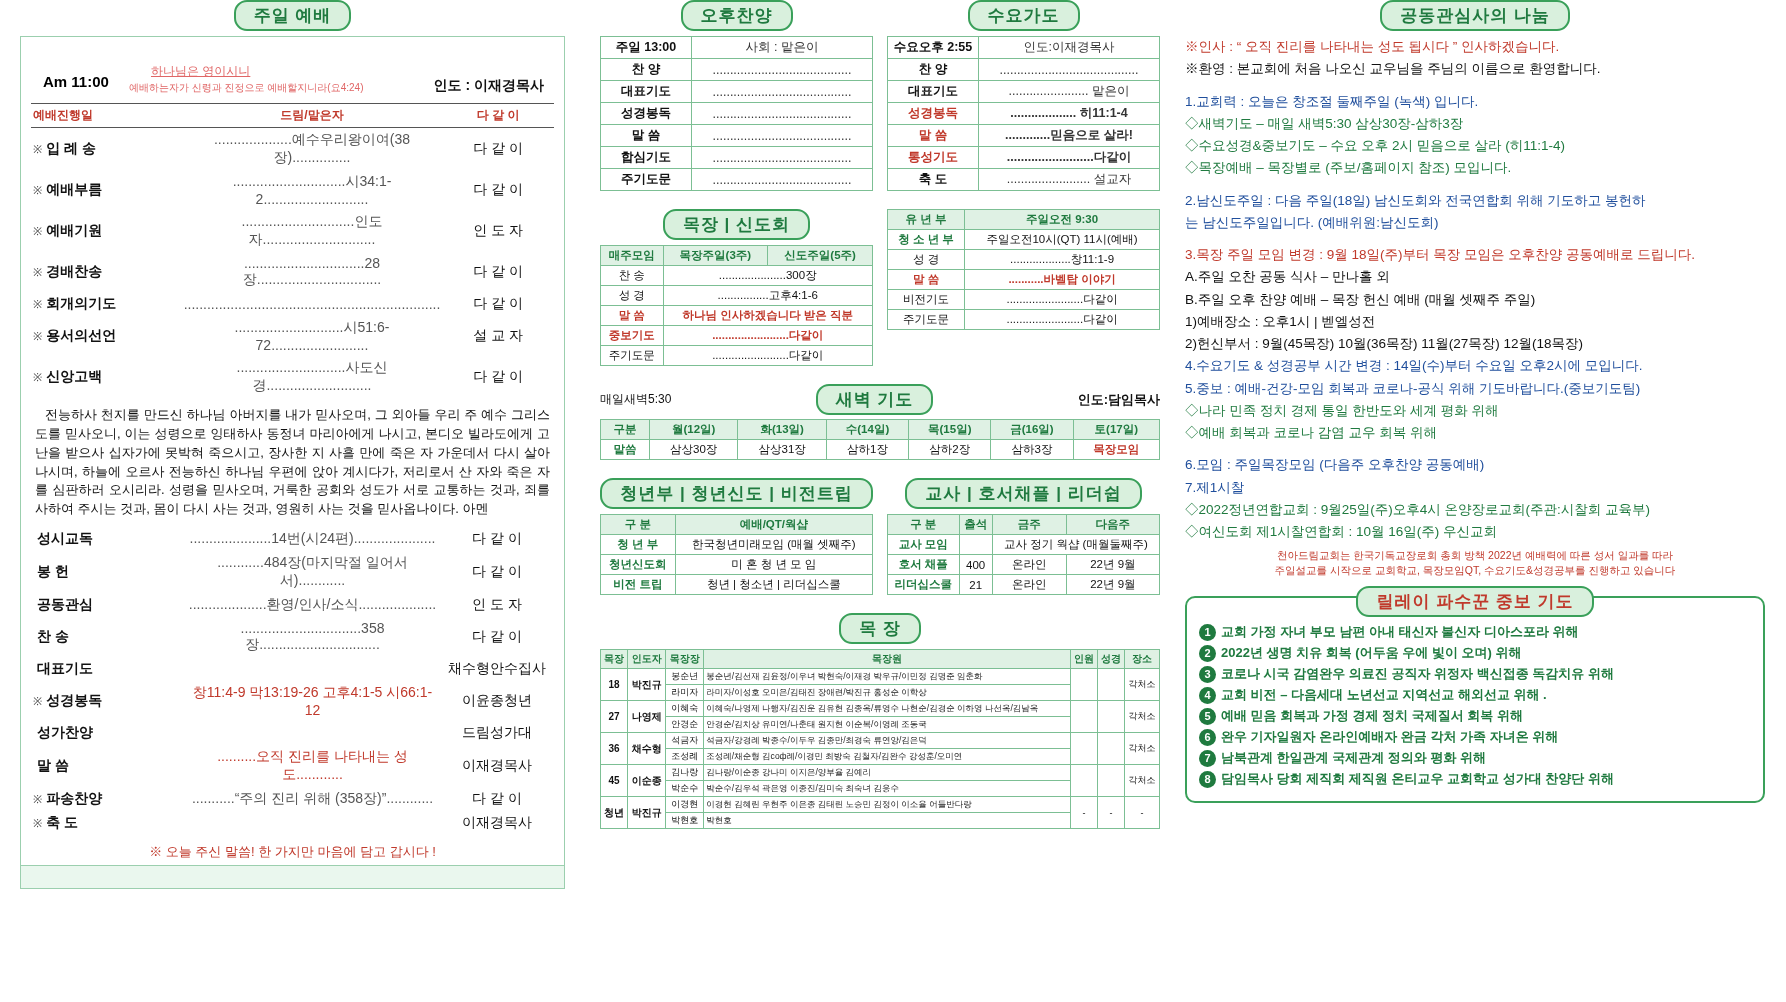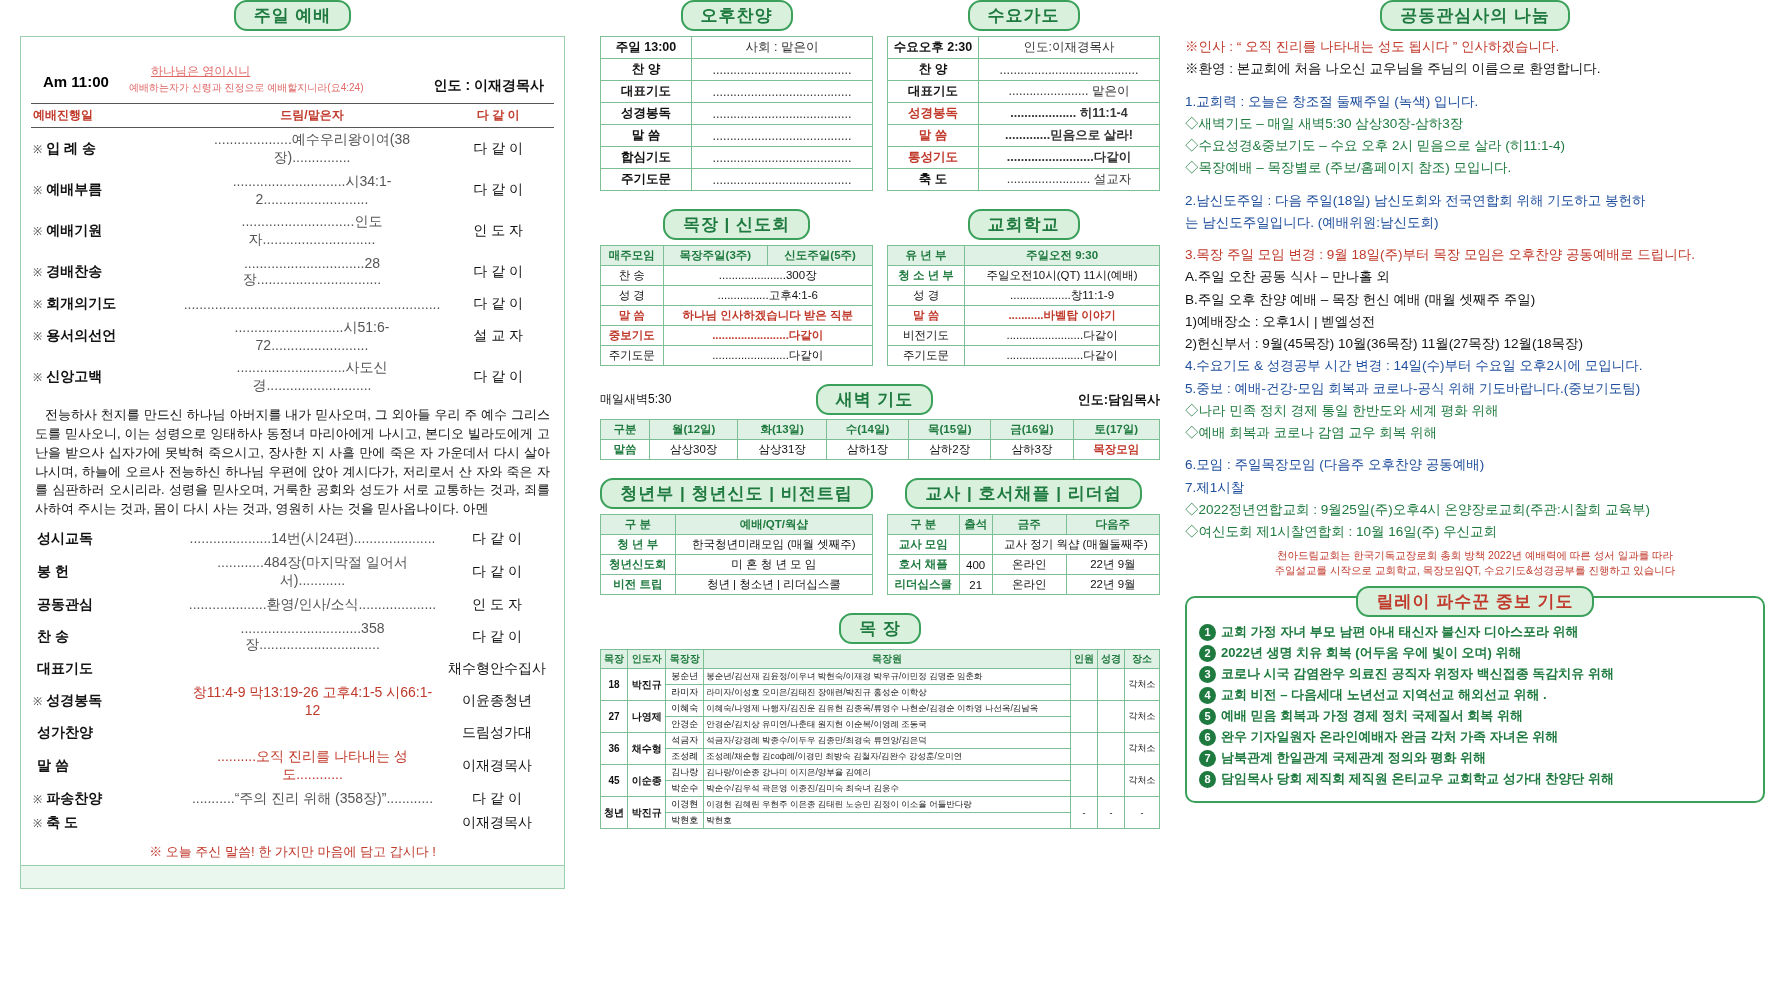--- a/index.html
+++ b/index.html
@@ -268,21 +268,21 @@
                 <td class="val">........................................</td>
               </tr>
         </tbody>
           </table>
       </div>
       <div>
         <div class="hd"><span class="pill">수요가도</span></div>
         <table class="grid">
           <tbody>
               <tr>
-                <td class="lbl">수요오후 2:30</td>
+                <td class="lbl">수요오후 2:55</td>
                 <td class="val">인도:이재경목사</td>
               </tr>
           <tr>
                 <td class="lbl">찬      양</td>
                 <td class="val">........................................</td>
               </tr>
           <tr>
                 <td class="lbl">대표기도</td>
                 <td class="val">....................... 맡은이</td>
               </tr>
@@ -334,21 +334,20 @@
                 <td colspan="2" class="redb">........................다같이</td>
               </tr>
           <tr>
                 <td>주기도문</td>
                 <td colspan="2">........................다같이</td>
               </tr>
         </tbody>
           </table>
       </div>
       <div>
-        <div class="hd"><span class="pill">교회학교</span></div>
         <table class="tight">
           <tbody>
               <tr>
                 <th>유 년 부</th>
                 <th>주일오전 9:30</th>
               </tr>
           <tr>
                 <td class="grn">청 소 년 부</td>
                 <td>주일오전10시(QT) 11시(예배)</td>
               </tr>

